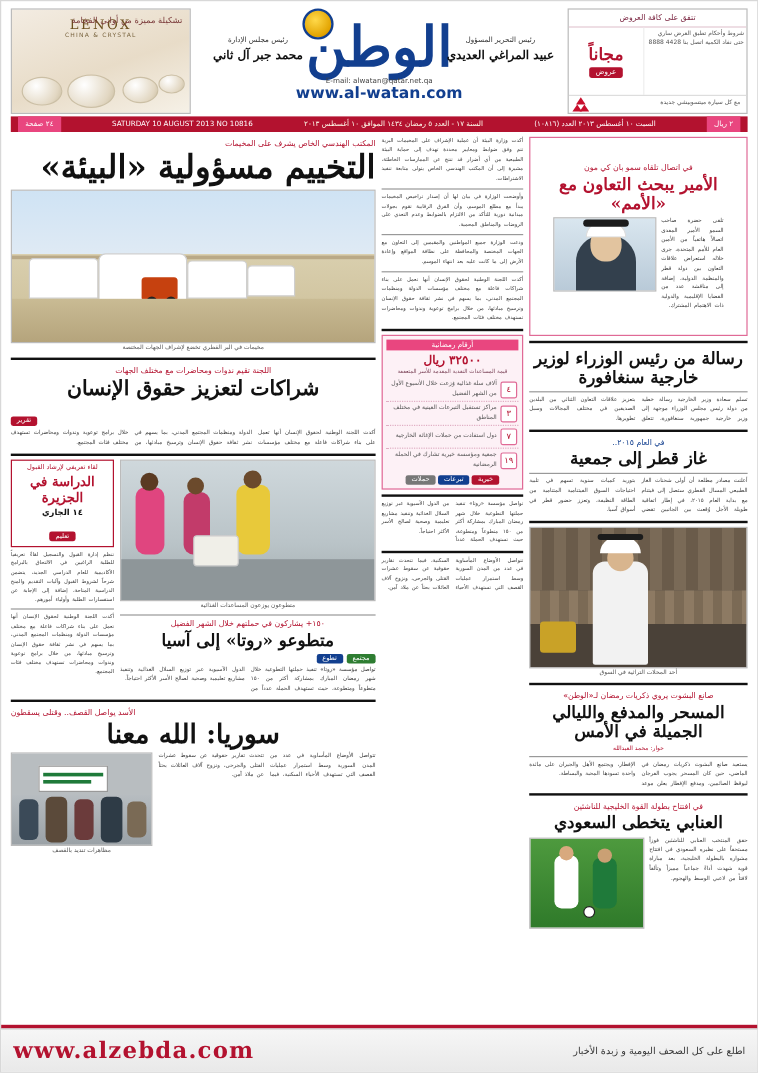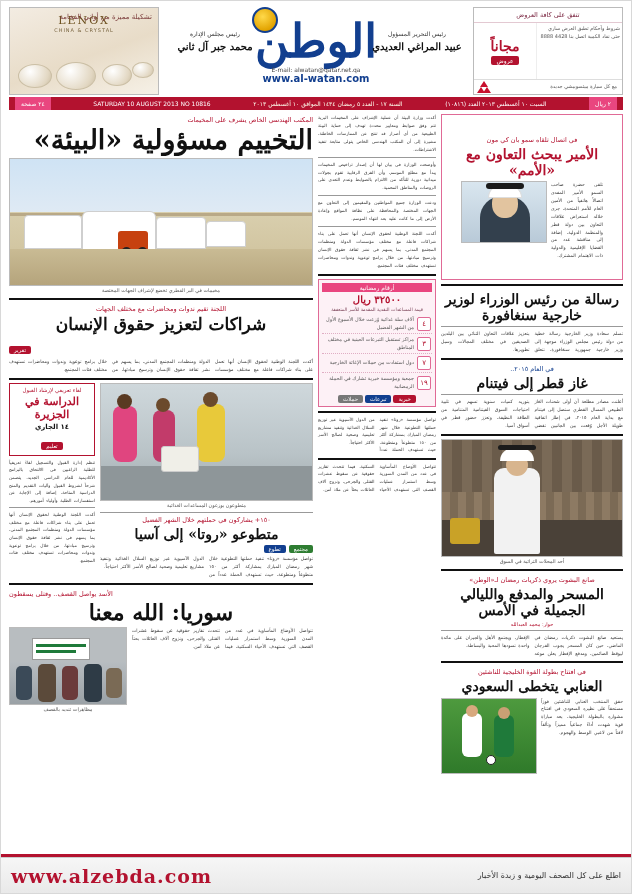--- a/index.html
+++ b/index.html
@@ -69,21 +69,21 @@
     background: radial-gradient(circle at 40% 35%, #ffd94a, #e2a300 70%, #b57f00);
     border:2px solid #123f8f;
   }
   .logo-side {
     position:absolute; top:22px; font-size:6px; color:#333; line-height:1.6; text-align:center;
   }
   .logo-side.right { right:4px; width:92px;}
   .logo-side.left { left:4px; width:92px;}
   .logo-side .name { font-size:10px; color:#111; font-weight:bold; font-family:"DejaVu Serif", serif;}
   .logo-foot { font-size:6px; color:#444; margin-top:2px; }
-  .logo-url { font-size:10px; color:#123f8f; font-weight:bold;}
+  .logo-url { font-size:13px; color:#123f8f; font-weight:bold;}
 
   .ad-box2 {
     width: 150px; flex: 0 0 150px;
     border: 1px solid #bbb; background:#fff;
     position:relative; overflow:hidden;
     display:flex; flex-direction:column;
   }
   .ad2-top { font-size:6.5px; color:#7a2540; text-align:center; padding:3px 2px; border-bottom:1px solid #e3c9d2;}
   .ad2-mid { display:flex; flex:1; }
   .ad2-left { flex:1; padding:2px; font-size:5px; color:#555; line-height:1.5; border-left:1px solid #eee;}
@@ -301,21 +301,21 @@
       <div>
         <h3 class="head-m">رسالة من رئيس الوزراء لوزير خارجية سنغافورة</h3>
         <div class="hr-t"></div>
         <div class="body cols2">تسلم سعادة وزير الخارجية رسالة خطية من دولة رئيس مجلس الوزراء موجهة إلى وزير خارجية جمهورية سنغافورة، تتعلق بتعزيز علاقات التعاون الثنائي بين البلدين الصديقين في مختلف المجالات وسبل تطويرها.</div>
       </div>
 
       <div class="hr-b"></div>
 
       <div>
         <div class="kicker blue">في العام ٢٠١٥..</div>
-        <h3 class="head-m">غاز قطر إلى فيتنام</h3>
+        <h3 class="head-m">غاز قطر إلى جمعية</h3>
         <div class="hr-t"></div>
         <div class="body cols2">أعلنت مصادر مطلعة أن أولى شحنات الغاز الطبيعي المسال القطري ستصل إلى فيتنام مع بداية العام ٢٠١٥، في إطار اتفاقية طويلة الأجل وُقعت بين الجانبين تقضي بتوريد كميات سنوية تسهم في تلبية احتياجات السوق الفيتنامية المتنامية من الطاقة النظيفة، وتعزز حضور قطر في أسواق آسيا.</div>
       </div>
 
       <div class="hr-b"></div>
 
       <div class="photo ph-shop" style="height:118px;">
         <div style="position:absolute;left:0;top:0;right:0;height:52px;background:repeating-linear-gradient(90deg,#7a6a57 0 10px,#6a5b4a 10px 20px);"></div>
         <div style="position:absolute;left:0;top:52px;right:0;height:30px;background:repeating-linear-gradient(90deg,#8d7a63 0 8px,#7b6a55 8px 16px);"></div>
         <div style="position:absolute;left:0;bottom:0;right:0;height:36px;background:#4a4138;"></div>

